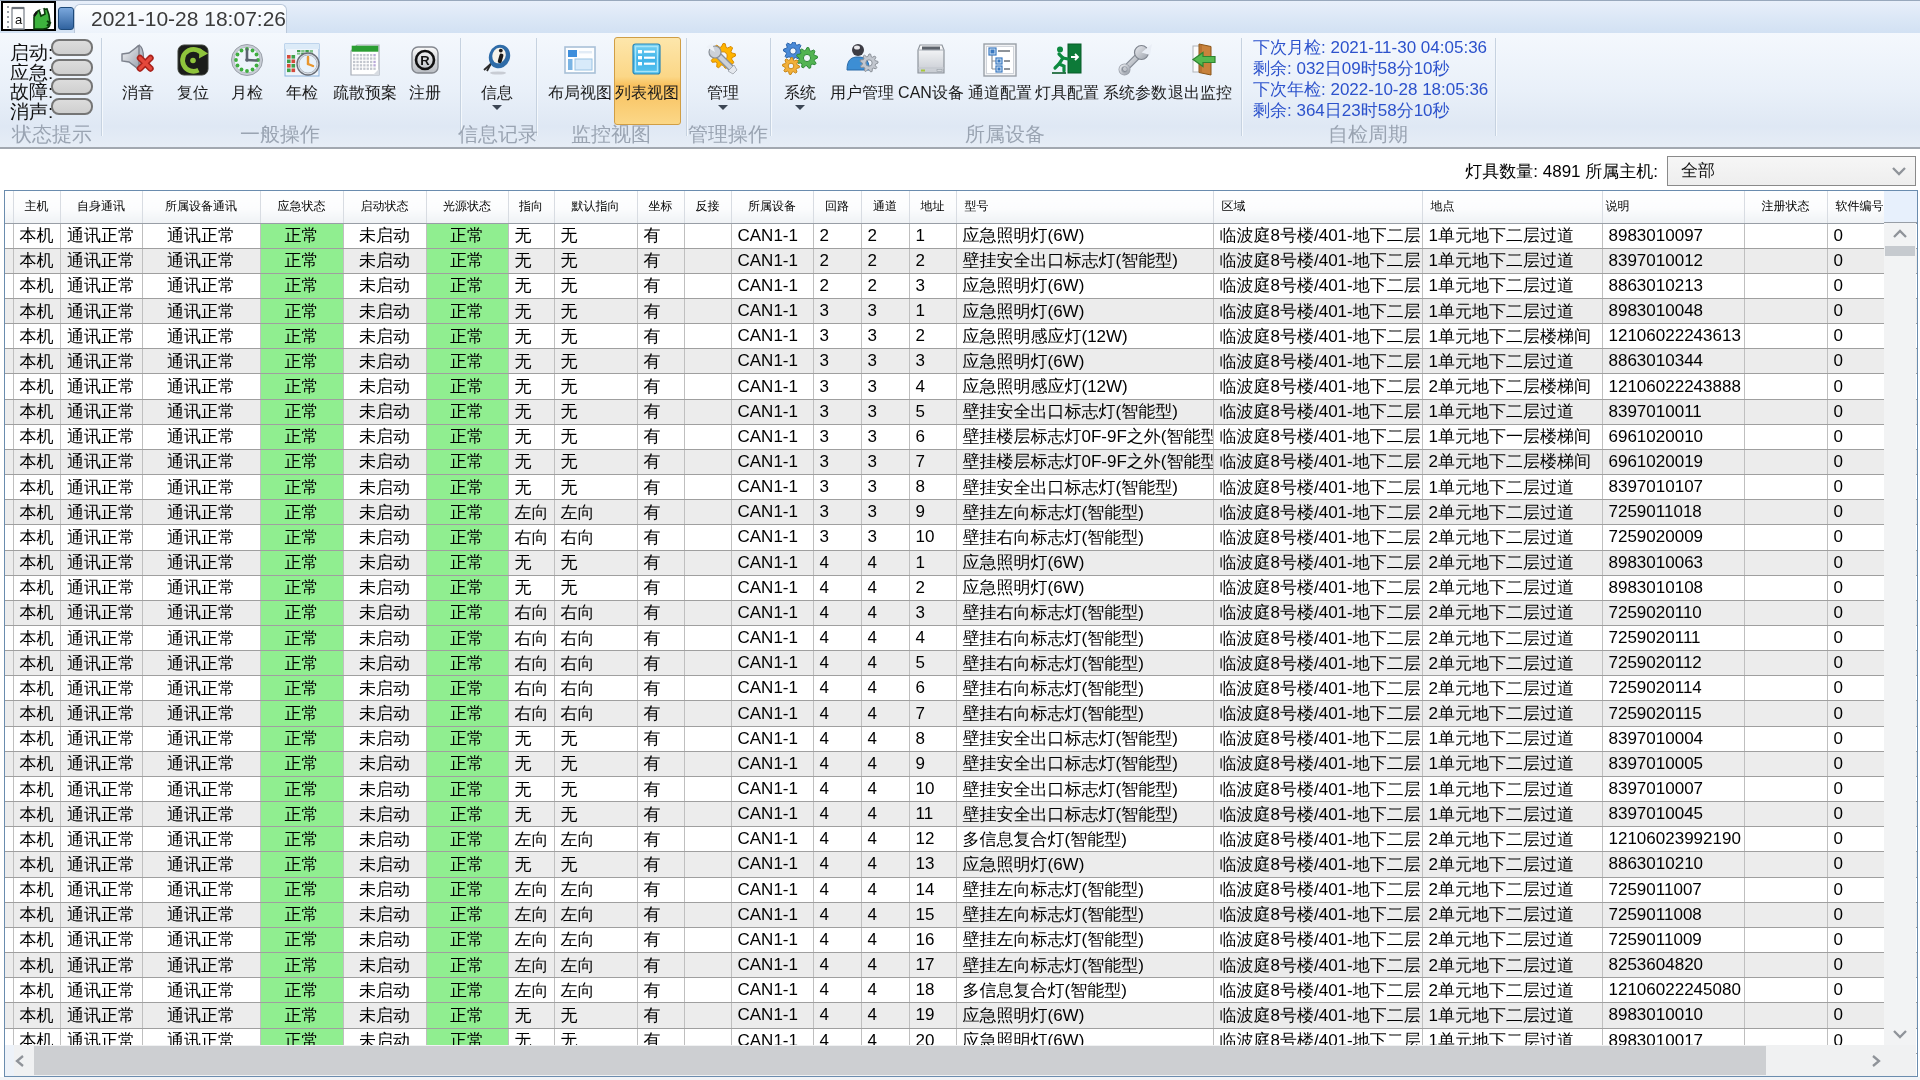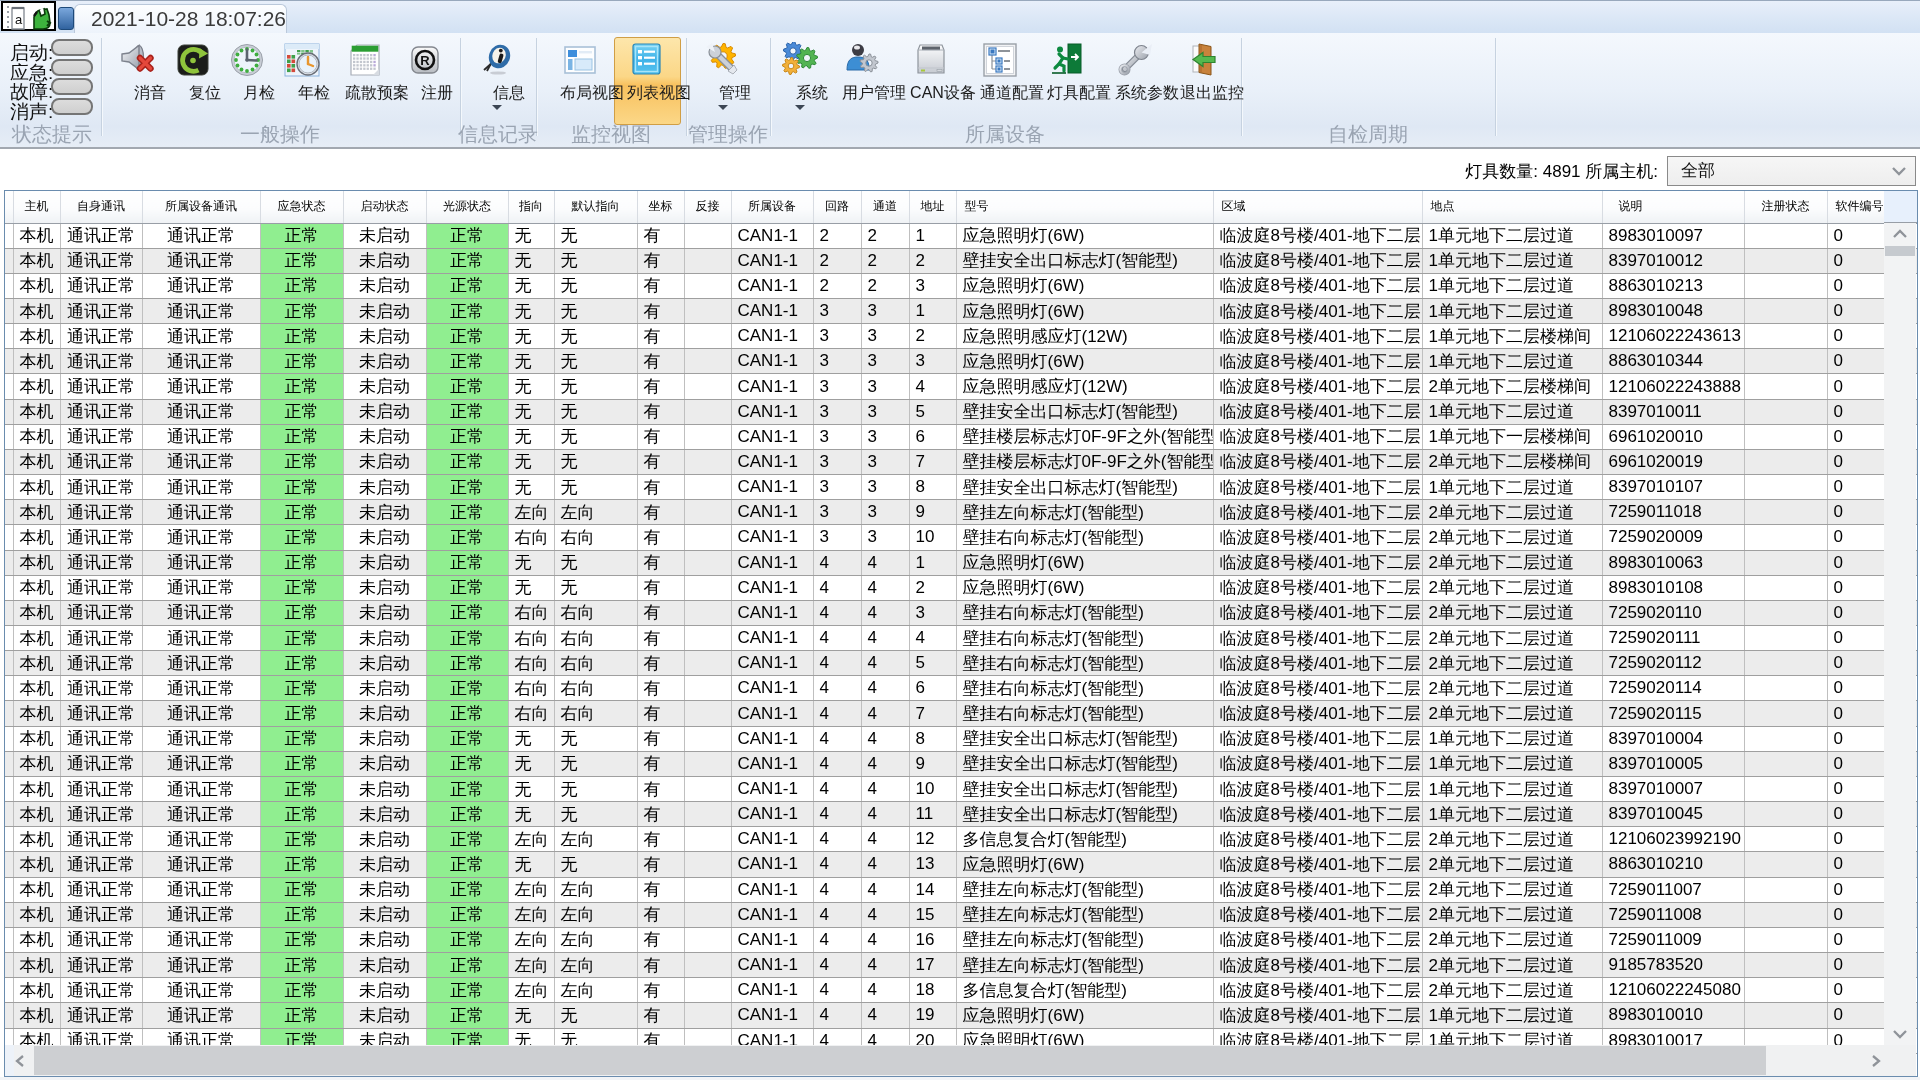--- a/index.html
+++ b/index.html
@@ -10,21 +10,21 @@
   border-top:1px solid #98a8bc; }
 #tab { left:74px; top:4px; width:213px; height:29px;
   background:linear-gradient(180deg,#fdfeff,#edf3fb);
   border:1px solid #bac8da; border-bottom:none; border-radius:6px 6px 0 0;
   font-size:21px; color:#3a3a3a; text-align:right; line-height:28px; }
 #ribbon { left:0; top:33px; width:1920px; height:116px;
   background:linear-gradient(180deg,#f4f8fd 0%,#e9f0f9 50%,#dfe8f4 82%,#e6edf6 100%);
   border-bottom:2px solid #a2a8b0; }
 .vsep { top:5px; width:1px; height:98px; background:#c6d2e0; box-shadow:1px 0 0 #f4f8fc; }
 .glabel { top:88px; height:18px; font-size:20px; color:#9aa4b2; white-space:nowrap; }
-.btnlabel { top:50px; height:17px; font-size:16px; color:#1b1b1b; white-space:nowrap; text-align:left;margin-left:12px; }
+.btnlabel { top:50px; height:17px; font-size:16px; color:#1b1b1b; white-space:nowrap; text-align:left; }
 .bicon { top:9px; }
 .caret { top:72px; width:0; height:0; border-left:5px solid transparent; border-right:5px solid transparent; border-top:5px solid #3c4654; }
 .statlab { left:10px; height:19px; font-size:19px; color:#111; }
 .pill { left:51px; width:42px; height:17px; border:2px solid #757575; border-radius:8px;
   background:linear-gradient(180deg,#dcdcdc,#cfcfcf); }
 #selbtn { left:614px; top:4px; width:67px; height:88px;
   background:linear-gradient(180deg,#fde6ab 0%,#fbd787 45%,#f8c15e 55%,#fbd787 100%);
   border:1px solid #d09e45; border-radius:3px; }
 #selfcheck { left:1253px; top:4px; width:260px; font-size:17px; color:#2c52cc; line-height:21px; white-space:nowrap; }
 #comborow { left:0; top:149px; width:1920px; height:41px; background:#ffffff; }
@@ -342,20 +342,21 @@
 <circle cx="7.5" cy="27.5" r="4.2" fill="none" stroke="url(#wr)" stroke-width="2"></circle>
 </svg></div>
 <div class="ab btnlabel" style="left:1135px; transform:translateX(-50%)">系统参数</div>
 <div class="ab bicon" style="left:1182px"><svg width="36" height="36" viewBox="0 0 36 36">
 <rect x="11" y="4" width="10" height="26" fill="#fbfbfb" stroke="#b0b4ba" stroke-width="1"></rect>
 <path d="M17,2 L29,4.5 L29,33 L17,30.5 Z" fill="#c8823c" stroke="#8a5518" stroke-width="1"></path>
 <path d="M19,2.5 L19,30" stroke="#a8642a" stroke-width="1"></path>
 <path d="M33,14.5 L21,14.5 L21,10.5 L11,17.5 L21,24.5 L21,20.5 L33,20.5 Z" fill="#54b84e" stroke="#2e8430" stroke-width="1.2"></path>
 </svg></div>
 <div class="ab btnlabel" style="left:1200px; transform:translateX(-50%)">退出监控</div>
+<div class="ab" id="selfcheck">下次月检: 2021-11-30 04:05:36<br>剩余: 032日09时58分10秒<br>下次年检: 2022-10-28 18:05:36<br>剩余: 364日23时58分10秒</div>
 </div>
 <div class="ab" id="comborow">
     <div class="ab" id="lampcount">灯具数量: 4891 所属主机:</div>
     <div class="ab" id="combo">全部<svg class="ab" style="right:8px;top:9px" width="16" height="10">
         <path class="chev" d="M2,2 L8,8 L14,2" stroke="#444"></path>
       </svg></div>
   </div>
 <div class="ab" id="grid">
     <table>
 <colgroup>
@@ -394,21 +395,21 @@
 <th class="tc">默认指向</th>
 <th class="tc">坐标</th>
 <th class="tc">反接</th>
 <th class="tc">所属设备</th>
 <th class="tc">回路</th>
 <th class="tc">通道</th>
 <th class="tc">地址</th>
 <th class="tl" style="padding-left:8px">型号</th>
 <th class="tl" style="padding-left:8px">区域</th>
 <th class="tl" style="padding-left:8px">地点</th>
-<th class="tl" style="padding-left:16px">说明</th>
+<th class="tl" style="padding-left:3px">说明</th>
 <th class="tc">注册状态</th>
 <th class="tl" style="padding-left:8px">软件编号</th>
 </tr>
 <tr class="odd">
           <td class="tc"></td>
           <td class="tc">本机</td>
           <td class="tc">通讯正常</td>
           <td class="tc">通讯正常</td>
           <td class="green">正常</td>
           <td class="tc">未启动</td>
@@ -1084,21 +1085,21 @@
           <td class="tl">左向</td>
           <td class="tl">有</td>
           <td class="tl"></td>
           <td class="tl">CAN1-1</td>
           <td class="tl">4</td>
           <td class="tl">4</td>
           <td class="tl">17</td>
           <td class="tl">壁挂左向标志灯(智能型)</td>
           <td class="tl">临波庭8号楼/401-地下二层</td>
           <td class="tl">2单元地下二层过道</td>
-          <td class="tl">9185783520</td>
+          <td class="tl">8253604820</td>
           <td class="tl"></td>
           <td class="tl">0</td>
         </tr>
 <tr class="odd">
           <td class="tc"></td>
           <td class="tc">本机</td>
           <td class="tc">通讯正常</td>
           <td class="tc">通讯正常</td>
           <td class="green">正常</td>
           <td class="tc">未启动</td>

